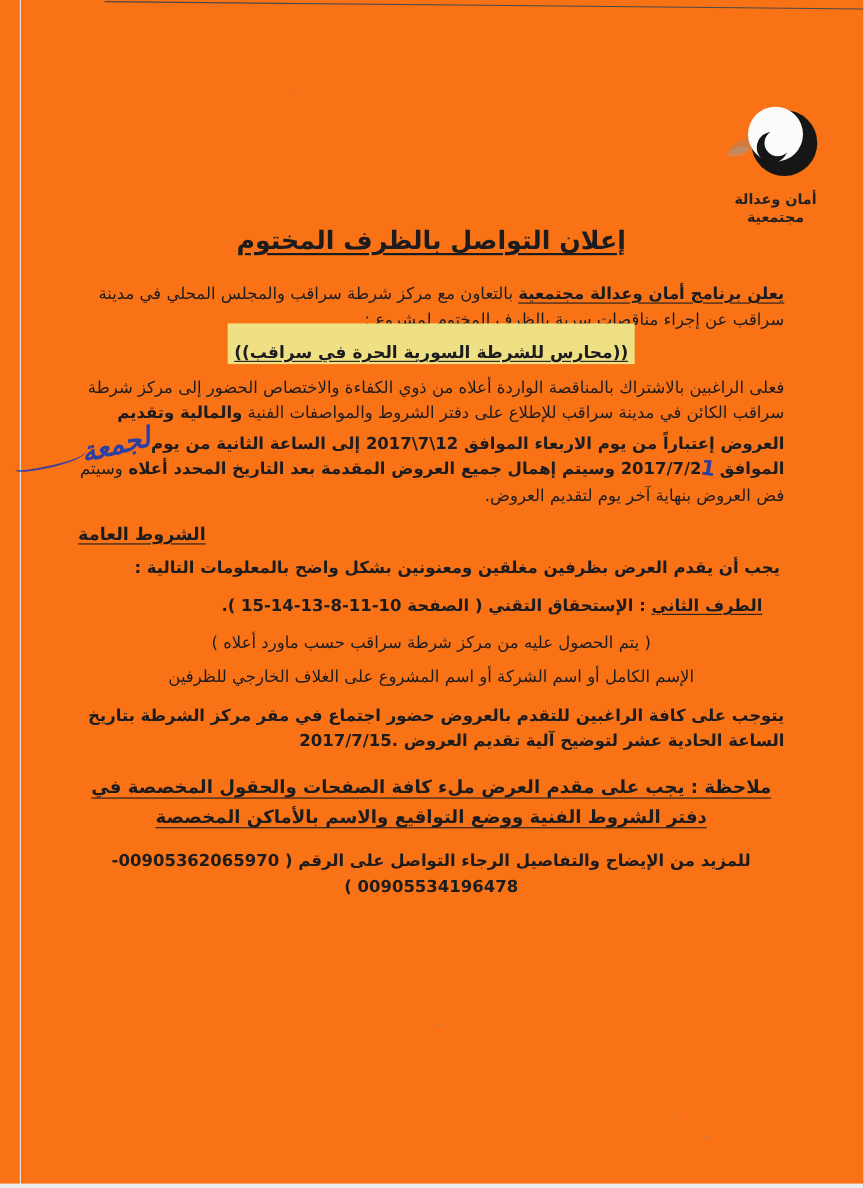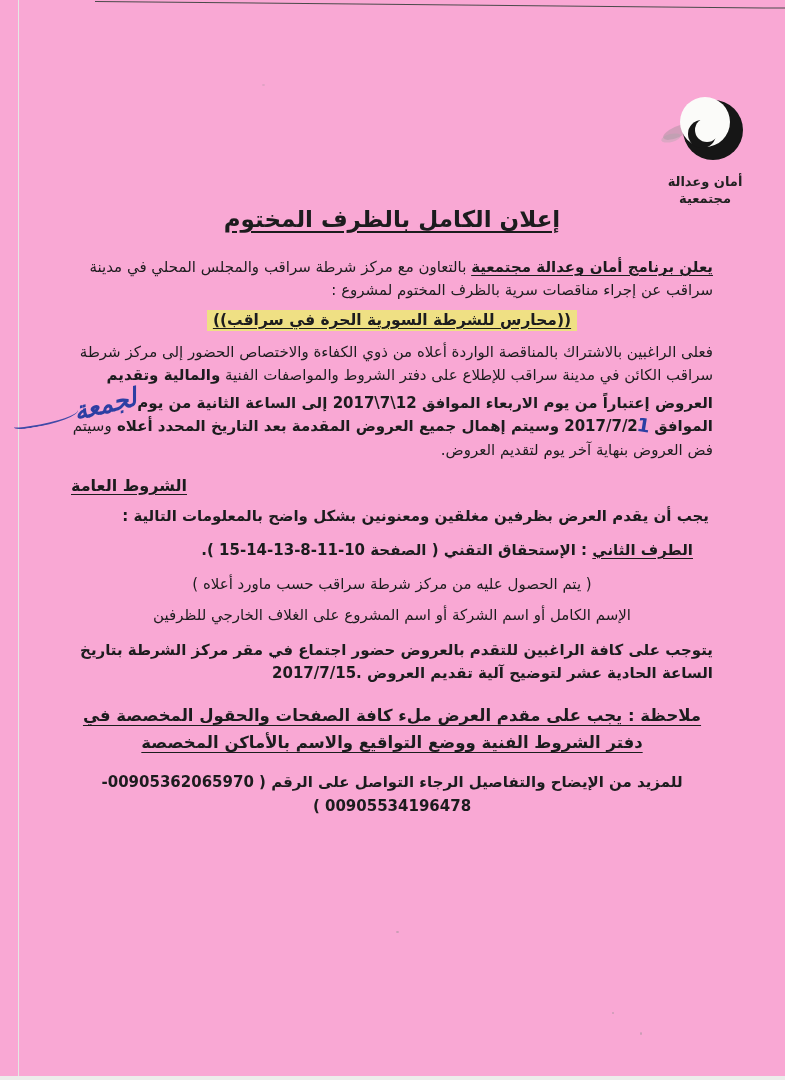--- a/index.html
+++ b/index.html
@@ -1,18 +1,18 @@
 <!DOCTYPE html>
 <html lang="ar" style="--hl: #efe084; --pen: #2c3fa3;"><head>
 <meta charset="utf-8">
 <style>
   html,body{margin:0;padding:0;background:#e8e8e6;}
   .page{
     position:relative;width:785px;height:1080px;margin:0 auto;
-    background:#f9a8d4;overflow:hidden;
+    background:#f97316;overflow:hidden;
     font-family:"DejaVu Sans","Liberation Sans",sans-serif;
     color:#1c1c1e;
   }
   
   .scan-top{position:absolute;top:1px;left:95px;width:720px;height:1.4px;background:#4a4a4a;transform:rotate(0.55deg);transform-origin:left top;}
   .scan-left{position:absolute;left:18px;top:0;bottom:0;width:1px;background:#e5e8e4;}
   .scan-bottom{position:absolute;left:0;right:0;bottom:0;height:4px;background:#ededeb;}
   .speck{position:absolute;background:#8f8f8f;border-radius:50%;opacity:.45;}
   .s1{width:3px;height:2px;left:396px;top:931px;}
   .s2{width:2px;height:2px;left:612px;top:1012px;}
@@ -24,21 +24,21 @@
   .logo svg{display:block;margin:0 auto;}
   .logo-text{font-size:13px;font-weight:bold;line-height:1.3;color:#222;}
 
   
   .content{position:absolute;top:206px;right:72px;width:642px;direction:rtl;text-align:right;}
   .title{display:block;text-align:center;font-size:23px;font-weight:bold;margin:0 0 24px;}
   .title span{text-decoration:underline;text-underline-offset:4px;}
   .body-text{font-size:15px;line-height:1.55;margin:0 0 8px;text-align:right;}
   .b{font-weight:bold;}
   .project{text-align:center;font-size:15.5px;font-weight:bold;margin:8px 0 12px;}
-  .project .hl{background:var(--hl,#efe084);padding:1px 6px 2px;}
+  .project .hl{background:var(--hl,#efe084);padding:17px 6px 2px;}
   .project .hl u{text-decoration:underline;text-underline-offset:3px;}
   .h2{text-align:left;font-size:16px;font-weight:bold;margin:14px 0 12px;}
   .h2 span{text-decoration:underline;text-underline-offset:3px;}
   .env-intro{font-size:15px;font-weight:bold;margin:0 4px 16px 0;}
   .env{font-size:15px;font-weight:bold;margin:0 20px 16px 0;}
   .env .lbl{text-decoration:underline;text-underline-offset:3px;}
   .obtain{text-align:center;font-size:15px;margin:0 0 13px;}
   .bullet-line{font-size:13px;font-weight:bold;margin:0 0 13px;}
   .bullet-line .dot{font-size:11px;vertical-align:2px;margin-left:6px;}
   .name-line{text-align:center;font-size:15px;margin:0 0 15px;}
@@ -89,21 +89,21 @@
       <circle cx="52" cy="38" r="12" fill="#fbfbf9"></circle>
     </svg>
     <div class="logo-text">
       <div>أمان وعدالة</div>
       <div>مجتمعية</div>
     </div>
   </div>
 
   <div class="content">
 
-    <h1 class="title"><span>إعلان الكامل بالظرف المختوم</span></h1>
+    <h1 class="title"><span>إعلان التواصل بالظرف المختوم</span></h1>
 
     <p class="body-text"><span class="b" style="text-decoration:underline;text-underline-offset:3px;">يعلن برنامج أمان وعدالة مجتمعية</span><span> بالتعاون مع مركز شرطة سراقب والمجلس المحلي في مدينة سراقب عن إجراء مناقصات سرية بالظرف المختوم لمشروع :</span></p>
 
     <div class="project">
       <span class="hl"><u>((محارس للشرطة السورية الحرة في سراقب))</u></span>
     </div>
 
     <p class="body-text"><span>فعلى الراغبين بالاشتراك بالمناقصة الواردة أعلاه من ذوي الكفاءة والاختصاص الحضور إلى مركز شرطة سراقب الكائن في مدينة سراقب للإطلاع على دفتر الشروط والمواصفات الفنية </span><span class="b">والمالية وتقديم العروض إعتباراً من يوم الاربعاء الموافق </span><bdi dir="ltr" class="b">2017\7\12</bdi><span class="b"> إلى الساعة الثانية من يوم </span><span class="hand hand-day">لجمعة</span><span class="b"> الموافق </span><bdi dir="ltr" class="b"><span>2017/7/2</span><span class="hand hand-digit">1</span></bdi><span class="b"> وسيتم إهمال جميع العروض المقدمة بعد التاريخ المحدد أعلاه </span><span>وسيتم فض العروض بنهاية آخر يوم لتقديم العروض.</span></p>
 
     <div class="h2"><span>الشروط العامة</span></div>

